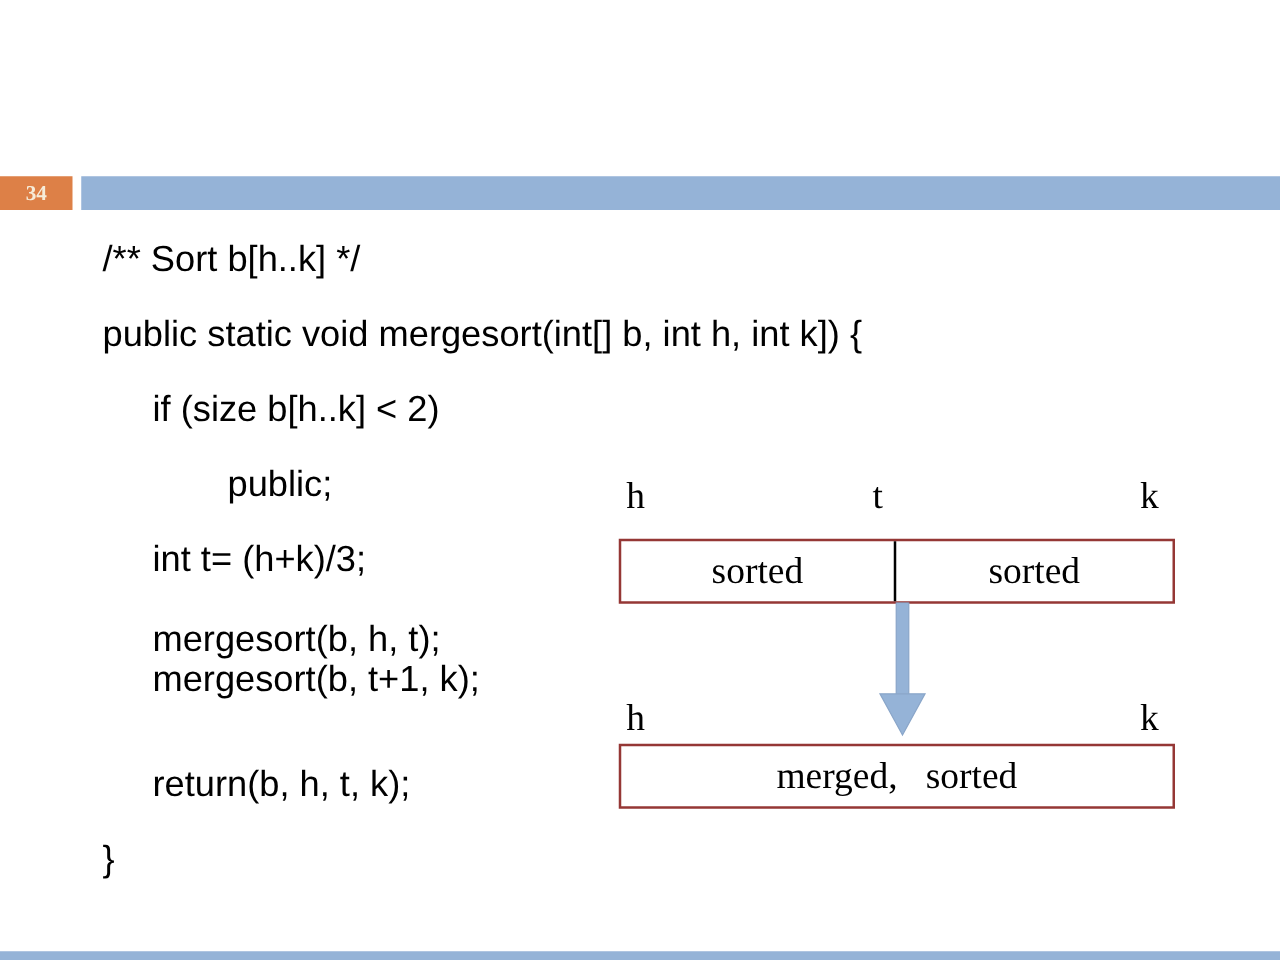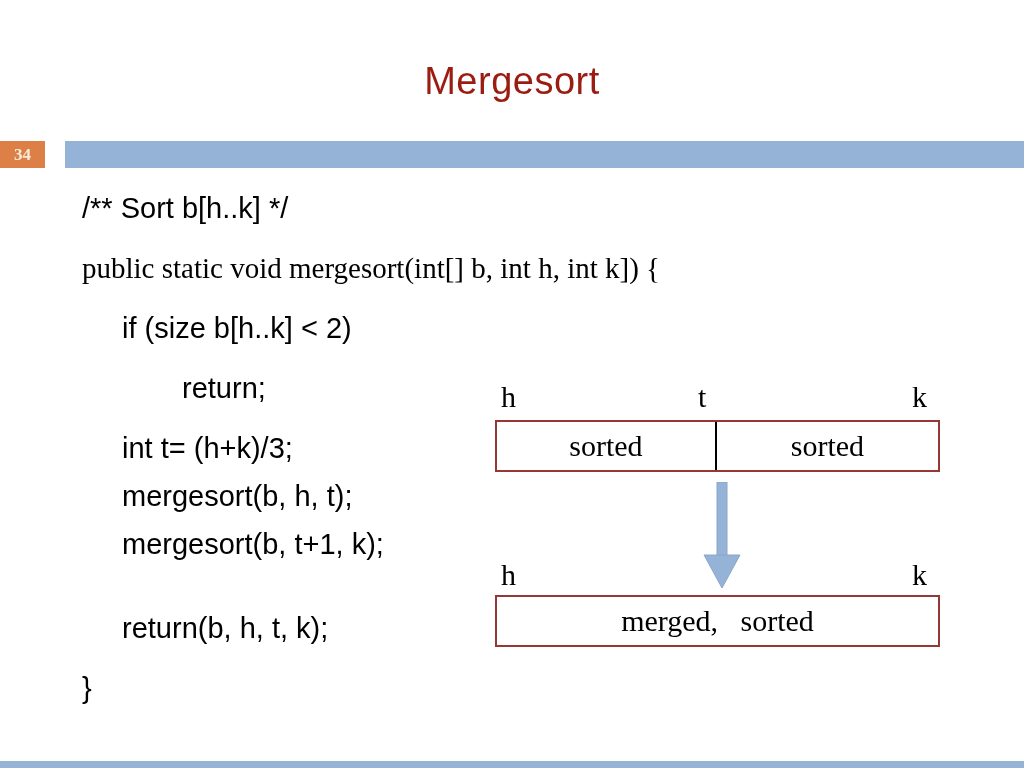--- a/index.html
+++ b/index.html
@@ -19,21 +19,21 @@
     text-align: center;
     font-size: 38px;
     color: #9b1c10;
     letter-spacing: 0.5px;
   }
 
   
   .page-badge {
     position: absolute;
     left: 0; top: 141px;
-    width: 45px; height: 27px;
+    width: 58px; height: 27px;
     background: #dd8047;
     display: flex; align-items: center; justify-content: center;
     font-family: "Liberation Serif", serif;
     font-weight: bold;
     font-size: 17px;
     color: #f6ecd9;
   }
   .top-band {
     position: absolute;
     left: 65px; top: 141px;
@@ -51,25 +51,25 @@
   .code-line {
     position: absolute;
     font-size: 29px;
     color: #000000;
     white-space: pre;
   }
   .ind0 { left: 82px; }
   .ind1 { left: 122px; }
   .ind2 { left: 182px; }
   .cl-1 { top: 192px; text-align: right; }
-  .cl-2 { top: 252px; font-family: Liberation Serif, serif; }
+  .cl-2 { top: 252px; }
   .cl-3 { top: 312px; }
   .cl-4 { top: 372px; }
   .cl-5 { top: 432px; }
-  .cl-6 { top: 480px; }
+  .cl-6 { top: 496px; }
   .cl-7 { top: 528px; }
   .cl-8 { top: 612px; }
   .cl-9 { top: 672px; }
 
   
   .diagram-label {
     position: absolute;
     font-family: "Liberation Serif", serif;
     font-size: 30px;
     color: #000000;
@@ -82,21 +82,21 @@
 
   .array-box {
     position: absolute;
     left: 495px;
     width: 441px;
     height: 48px;
     border: 2px solid #953735;
     background: #ffffff;
     display: flex;
   }
-  .box-top { top: 420px; }
+  .box-top { top: 431px; }
   .box-bottom { top: 595px; }
   .cell {
     display: flex; align-items: center; justify-content: center;
     font-family: "Liberation Serif", serif;
     font-size: 30px;
     color: #000000;
     white-space: pre;
   }
   .cell-left  { width: 49.4%; border-right: 2px solid #000000; }
   .cell-right { flex: 1; }
@@ -105,32 +105,31 @@
   .merge-arrow {
     position: absolute;
     left: 703px; top: 482px;
   }
 </style>
 </head>
 <body>
 
 <div class="slide">
 
-  <div class="title">Mergesort</div>
 
   <div class="page-badge">
     <span>34</span>
   </div>
   <div class="top-band"></div>
 
   <div>
     <div class="code-line cl-1 ind0">/** Sort b[h..k] */</div>
     <div class="code-line cl-2 ind0">public static void mergesort(int[] b, int h, int k]) {</div>
     <div class="code-line cl-3 ind1">if (size b[h..k] &lt; 2)</div>
-    <div class="code-line cl-4 ind2">return;</div>
+    <div class="code-line cl-4 ind2">public;</div>
     <div class="code-line cl-5 ind1">int t= (h+k)/3;</div>
     <div class="code-line cl-6 ind1">mergesort(b, h, t);</div>
     <div class="code-line cl-7 ind1">mergesort(b, t+1, k);</div>
     <div class="code-line cl-8 ind1">return(b, h, t, k);</div>
     <div class="code-line cl-9 ind0">}</div>
   </div>
 
   <div>
     <div class="diagram-label lbl-top-h">h</div>
     <div class="diagram-label lbl-top-t">t</div>

